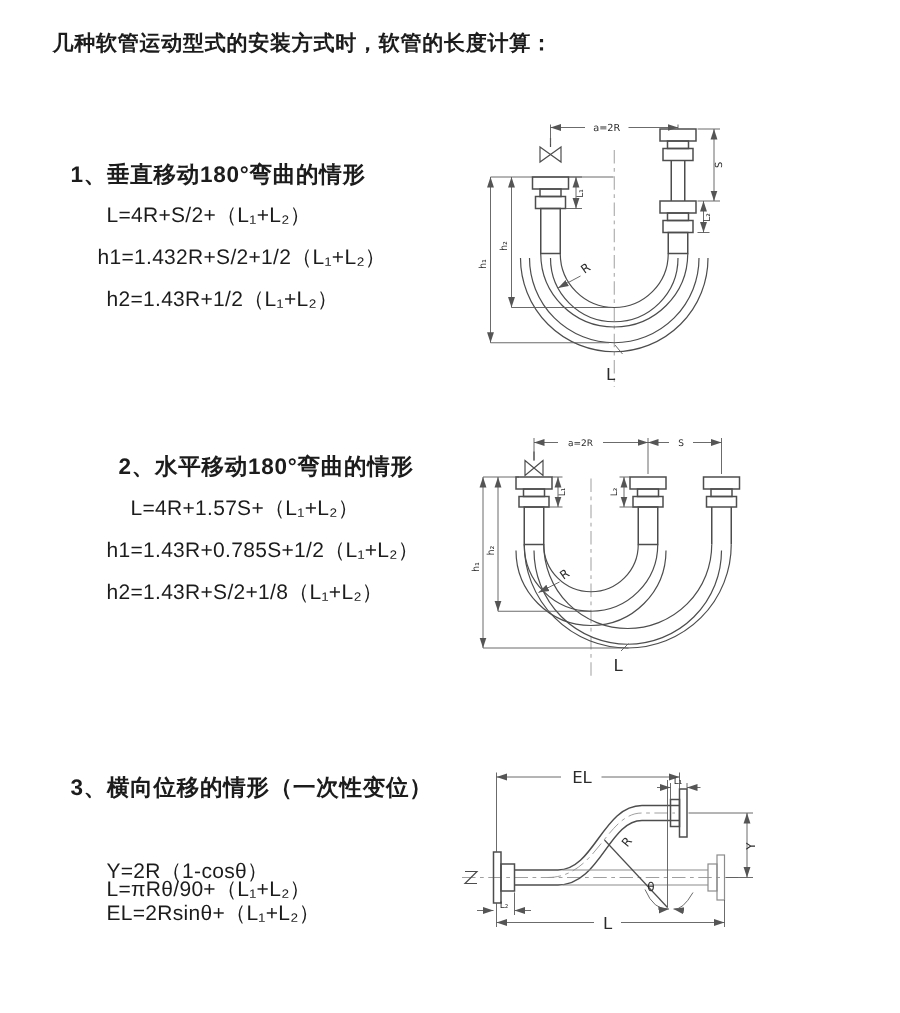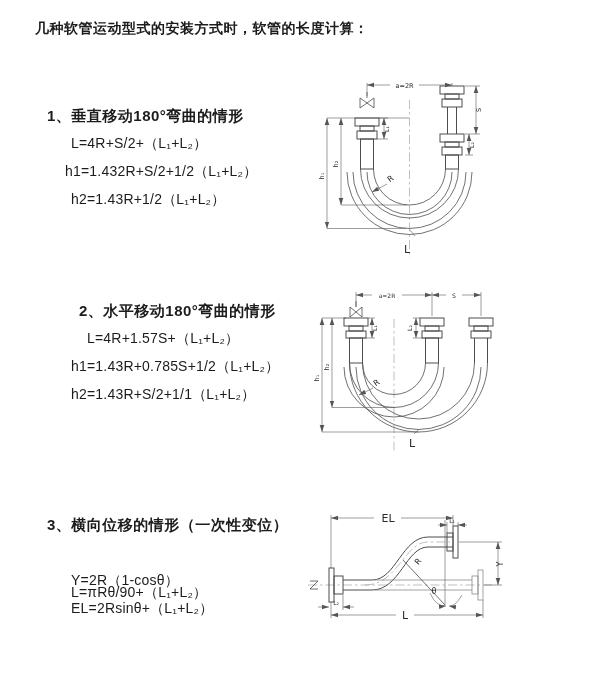--- a/index.html
+++ b/index.html
@@ -31,21 +31,21 @@
 <div class="abs doc-title" style="left:35px;top:20px;">几种软管运动型式的安装方式时，软管的长度计算：</div>
 
 <div class="abs sec-heading" style="left:47px;top:107px;">1、垂直移动180°弯曲的情形</div>
 <div class="abs formula" style="left:71px;top:135px;">L=4R+S/2+（L₁+L₂）</div>
 <div class="abs formula" style="left:65px;top:163px;">h1=1.432R+S/2+1/2（L₁+L₂）</div>
 <div class="abs formula" style="left:71px;top:191px;">h2=1.43R+1/2（L₁+L₂）</div>
 
 <div class="abs sec-heading" style="left:47px;top:302px;margin-left:32px;">2、水平移动180°弯曲的情形</div>
 <div class="abs formula" style="left:71px;top:330px;margin-left:16px;">L=4R+1.57S+（L₁+L₂）</div>
 <div class="abs formula" style="left:71px;top:358px;">h1=1.43R+0.785S+1/2（L₁+L₂）</div>
-<div class="abs formula" style="left:71px;top:386px;">h2=1.43R+S/2+1/1（L₁+L₂）</div>
+<div class="abs formula" style="left:71px;top:386px;">h2=1.43R+S/2+1/8（L₁+L₂）</div>
 
 <div class="abs sec-heading" style="left:47px;top:516px;">3、横向位移的情形（一次性变位）</div>
 <div class="abs formula" style="left:71px;top:544px;margin-top:40px;">L=πRθ/90+（L₁+L₂）</div>
 <div class="abs formula" style="left:71px;top:572px;">Y=2R（1-cosθ）</div>
 <div class="abs formula" style="left:71px;top:600px;">EL=2Rsinθ+（L₁+L₂）</div>
 
 <svg style="left:314px;top:72px;" width="282" height="192" viewBox="0 0 282 192">
   <defs>
     <marker id="ar1" markerWidth="9" markerHeight="8" refX="7" refY="3" orient="auto-start-reverse" markerUnits="userSpaceOnUse">
       <path d="M0,0.7 L7,3 L0,5.3 Z" fill="#555"></path>

